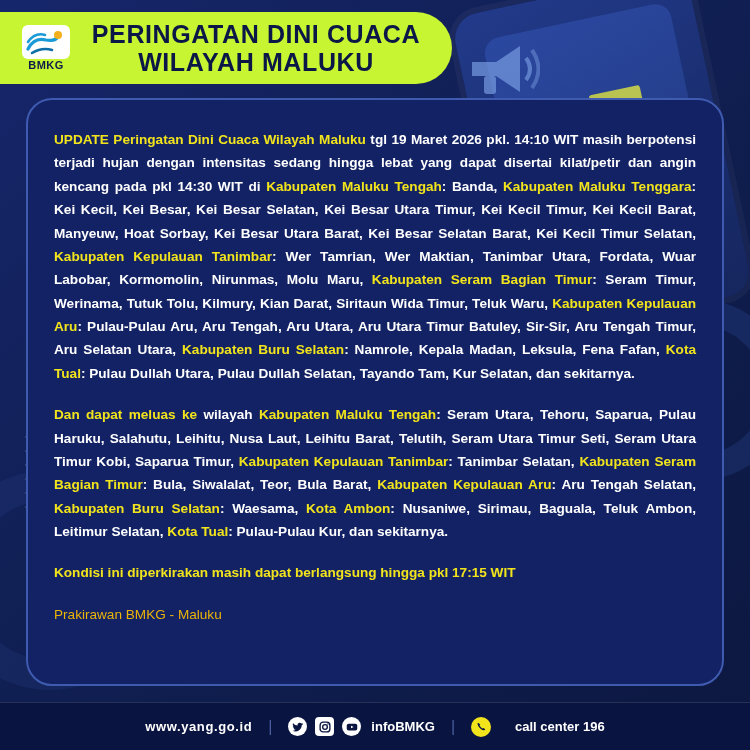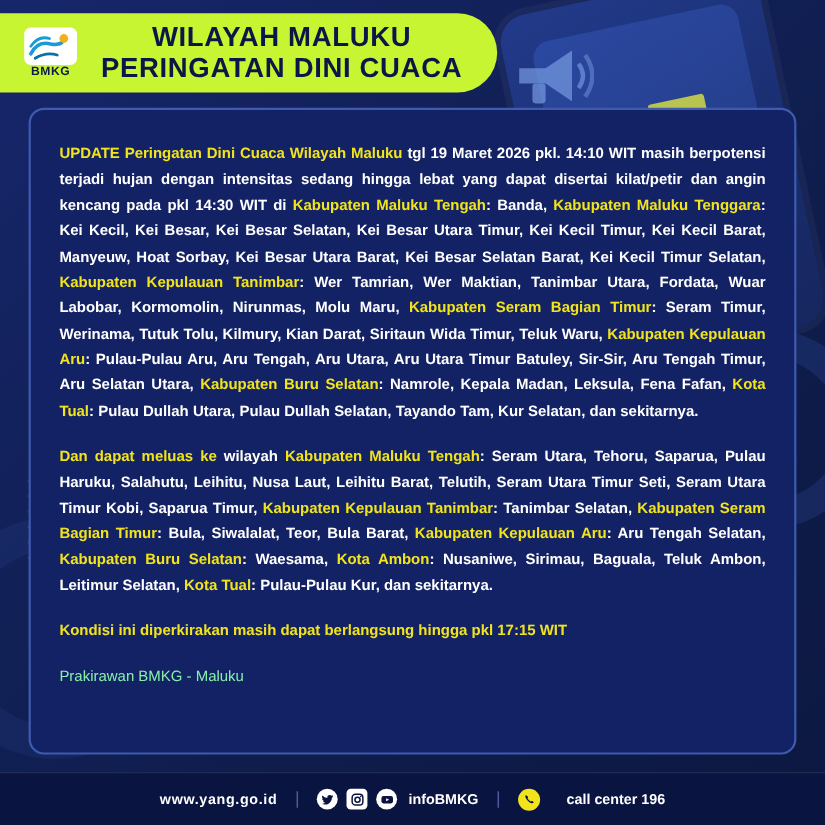--- a/index.html
+++ b/index.html
@@ -119,36 +119,36 @@
     text-transform: uppercase;
   }
 
   
   .card {
     position: absolute;
     left: 26px; top: 98px;
     width: 698px; height: 588px;
     background: #132264;
     border: 2px solid #3f5bb0;
-    border-radius: 14px;
+    border-radius: 26px;
     z-index: 3;
     padding: 28px 26px 20px 26px;
   }
   .body-text {
     color: #ffffff;
     font-size: 13.6px;
     line-height: 1.72;
     text-align: justify;
     font-weight: bold;
   }
   .hl { color: #f2e41c; }
   .para { margin-bottom: 18px; }
   .para:last-child { margin-bottom: 0; }
   .note { color: #f2e41c; font-weight: bold; }
-  .sign { color: #86efac; font-weight: normal; }
+  .sign { color: #eab308; font-weight: normal; }
 
   
   .footer {
     position: absolute;
     left: 0; bottom: 0;
     width: 750px; height: 48px;
     background: #0a1440;
     border-top: 1px solid rgba(255,255,255,0.12);
     display: flex;
     align-items: center;
@@ -208,22 +208,22 @@
         <svg width="40" height="26" viewBox="0 0 40 26">
           <path d="M2 20 q6 -12 18 -9 q10 2 13 -5" stroke="#1a9ad6" stroke-width="3.2" fill="none" stroke-linecap="round"></path>
           <path d="M2 13 q7 -10 17 -7" stroke="#1a9ad6" stroke-width="2.6" fill="none" stroke-linecap="round"></path>
           <path d="M6 24 q10 -6 20 -3" stroke="#0d6ea8" stroke-width="2.6" fill="none" stroke-linecap="round"></path>
           <circle cx="32" cy="6" r="4" fill="#f2b01c"></circle>
         </svg>
       </div>
       <div class="logo-text">BMKG</div>
     </div>
     <div class="header-title">
+      <div>PERINGATAN DINI CUACA</div>
       <div>WILAYAH MALUKU</div>
-      <div>PERINGATAN DINI CUACA</div>
     </div>
   </div>
 
   <div class="card">
     <div class="body-text">
       <div class="para" id="p1"><span class="hl">UPDATE Peringatan Dini Cuaca Wilayah Maluku</span><span> tgl 19 Maret 2026 pkl. 14:10 WIT masih berpotensi terjadi hujan dengan intensitas sedang hingga lebat yang dapat disertai kilat/petir dan angin kencang pada pkl 14:30 WIT di </span><span class="hl">Kabupaten Maluku Tengah</span><span>: Banda, </span><span class="hl">Kabupaten Maluku Tenggara</span><span>: Kei Kecil, Kei Besar, Kei Besar Selatan, Kei Besar Utara Timur, Kei Kecil Timur, Kei Kecil Barat, Manyeuw, Hoat Sorbay, Kei Besar Utara Barat, Kei Besar Selatan Barat, Kei Kecil Timur Selatan, </span><span class="hl">Kabupaten Kepulauan Tanimbar</span><span>: Wer Tamrian, Wer Maktian, Tanimbar Utara, Fordata, Wuar Labobar, Kormomolin, Nirunmas, Molu Maru, </span><span class="hl">Kabupaten Seram Bagian Timur</span><span>: Seram Timur, Werinama, Tutuk Tolu, Kilmury, Kian Darat, Siritaun Wida Timur, Teluk Waru, </span><span class="hl">Kabupaten Kepulauan Aru</span><span>: Pulau-Pulau Aru, Aru Tengah, Aru Utara, Aru Utara Timur Batuley, Sir-Sir, Aru Tengah Timur, Aru Selatan Utara, </span><span class="hl">Kabupaten Buru Selatan</span><span>: Namrole, Kepala Madan, Leksula, Fena Fafan, </span><span class="hl">Kota Tual</span><span>: Pulau Dullah Utara, Pulau Dullah Selatan, Tayando Tam, Kur Selatan, dan sekitarnya.</span></div>
       <div class="para" id="p2"><span class="hl">Dan dapat meluas ke</span><span> wilayah </span><span class="hl">Kabupaten Maluku Tengah</span><span>: Seram Utara, Tehoru, Saparua, Pulau Haruku, Salahutu, Leihitu, Nusa Laut, Leihitu Barat, Telutih, Seram Utara Timur Seti, Seram Utara Timur Kobi, Saparua Timur, </span><span class="hl">Kabupaten Kepulauan Tanimbar</span><span>: Tanimbar Selatan, </span><span class="hl">Kabupaten Seram Bagian Timur</span><span>: Bula, Siwalalat, Teor, Bula Barat, </span><span class="hl">Kabupaten Kepulauan Aru</span><span>: Aru Tengah Selatan, </span><span class="hl">Kabupaten Buru Selatan</span><span>: Waesama, </span><span class="hl">Kota Ambon</span><span>: Nusaniwe, Sirimau, Baguala, Teluk Ambon, Leitimur Selatan, </span><span class="hl">Kota Tual</span><span>: Pulau-Pulau Kur, dan sekitarnya.</span></div>
       <div class="para note">Kondisi ini diperkirakan masih dapat berlangsung hingga pkl 17:15 WIT</div>
       <div class="para sign">Prakirawan BMKG - Maluku</div>
     </div>

